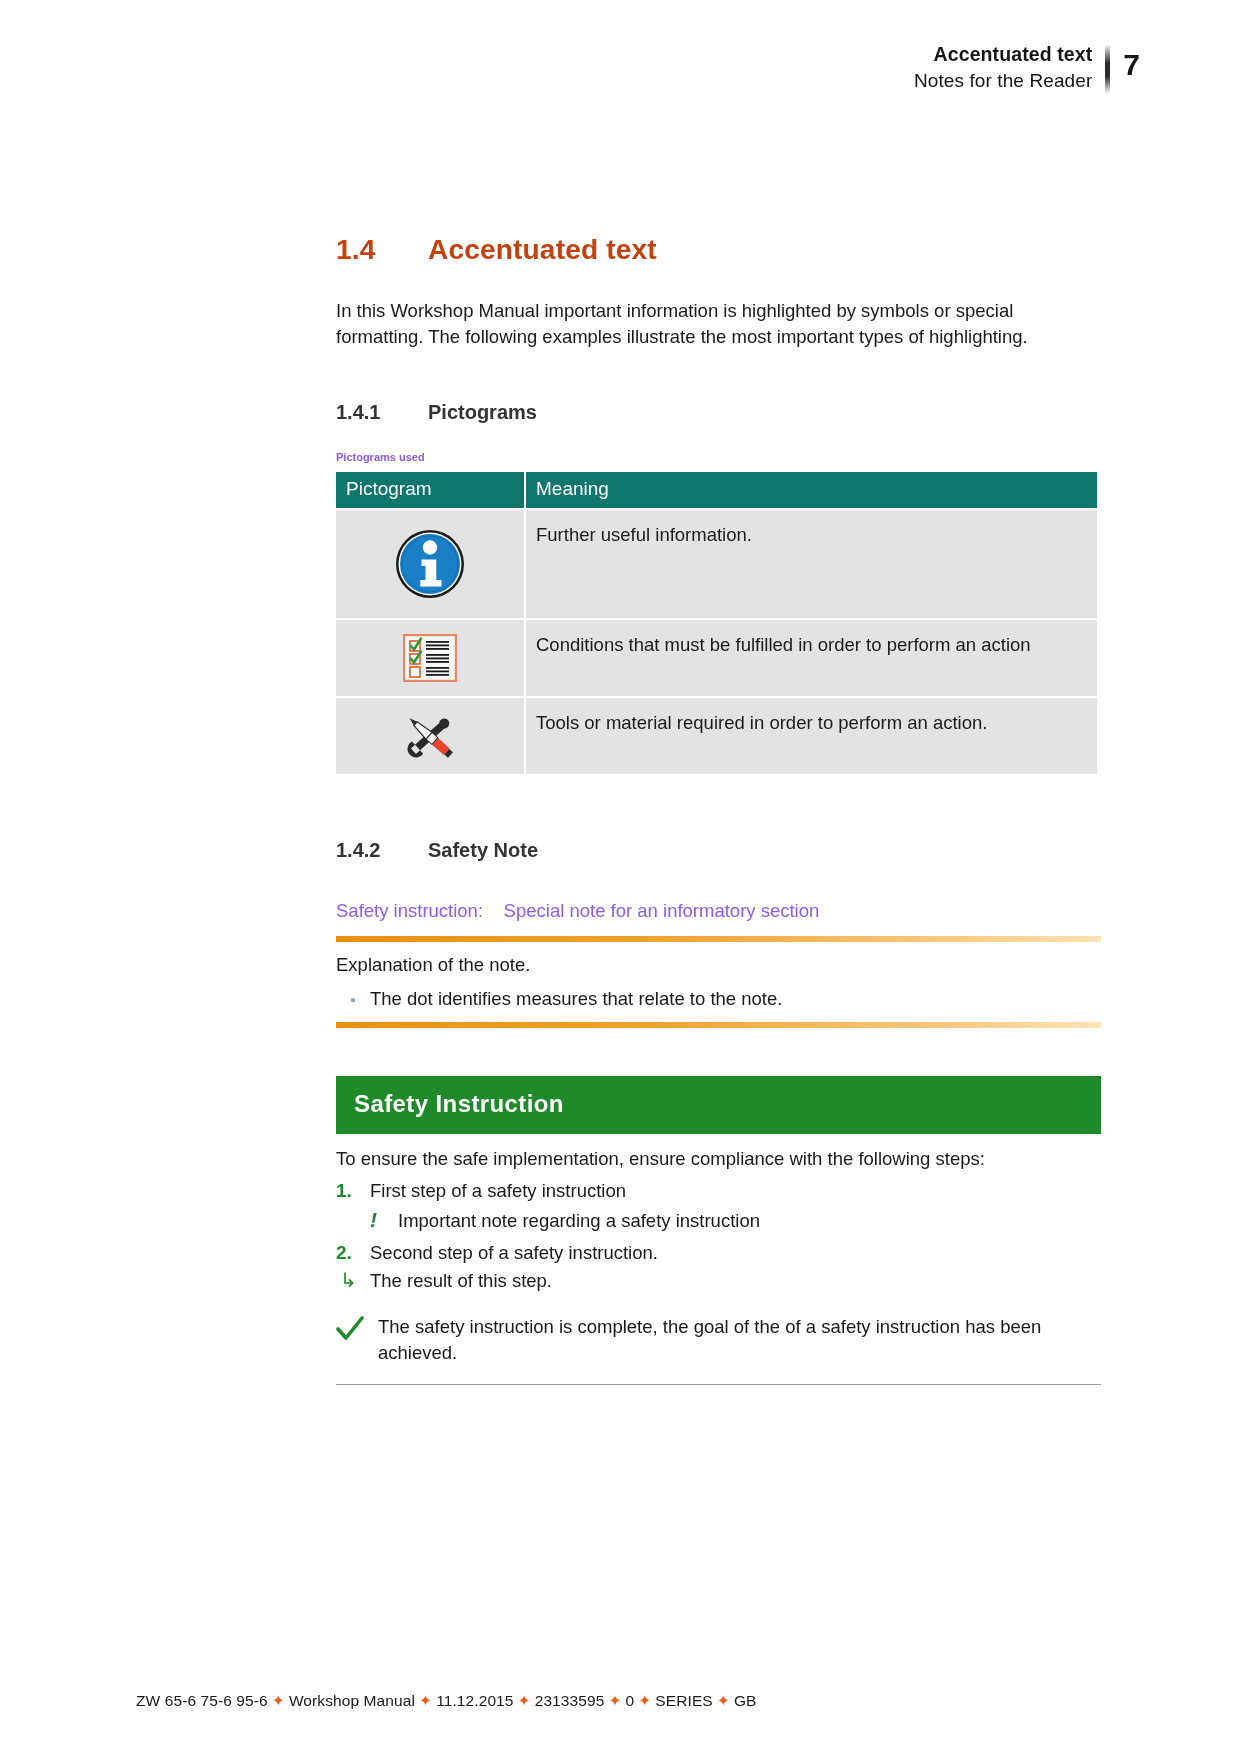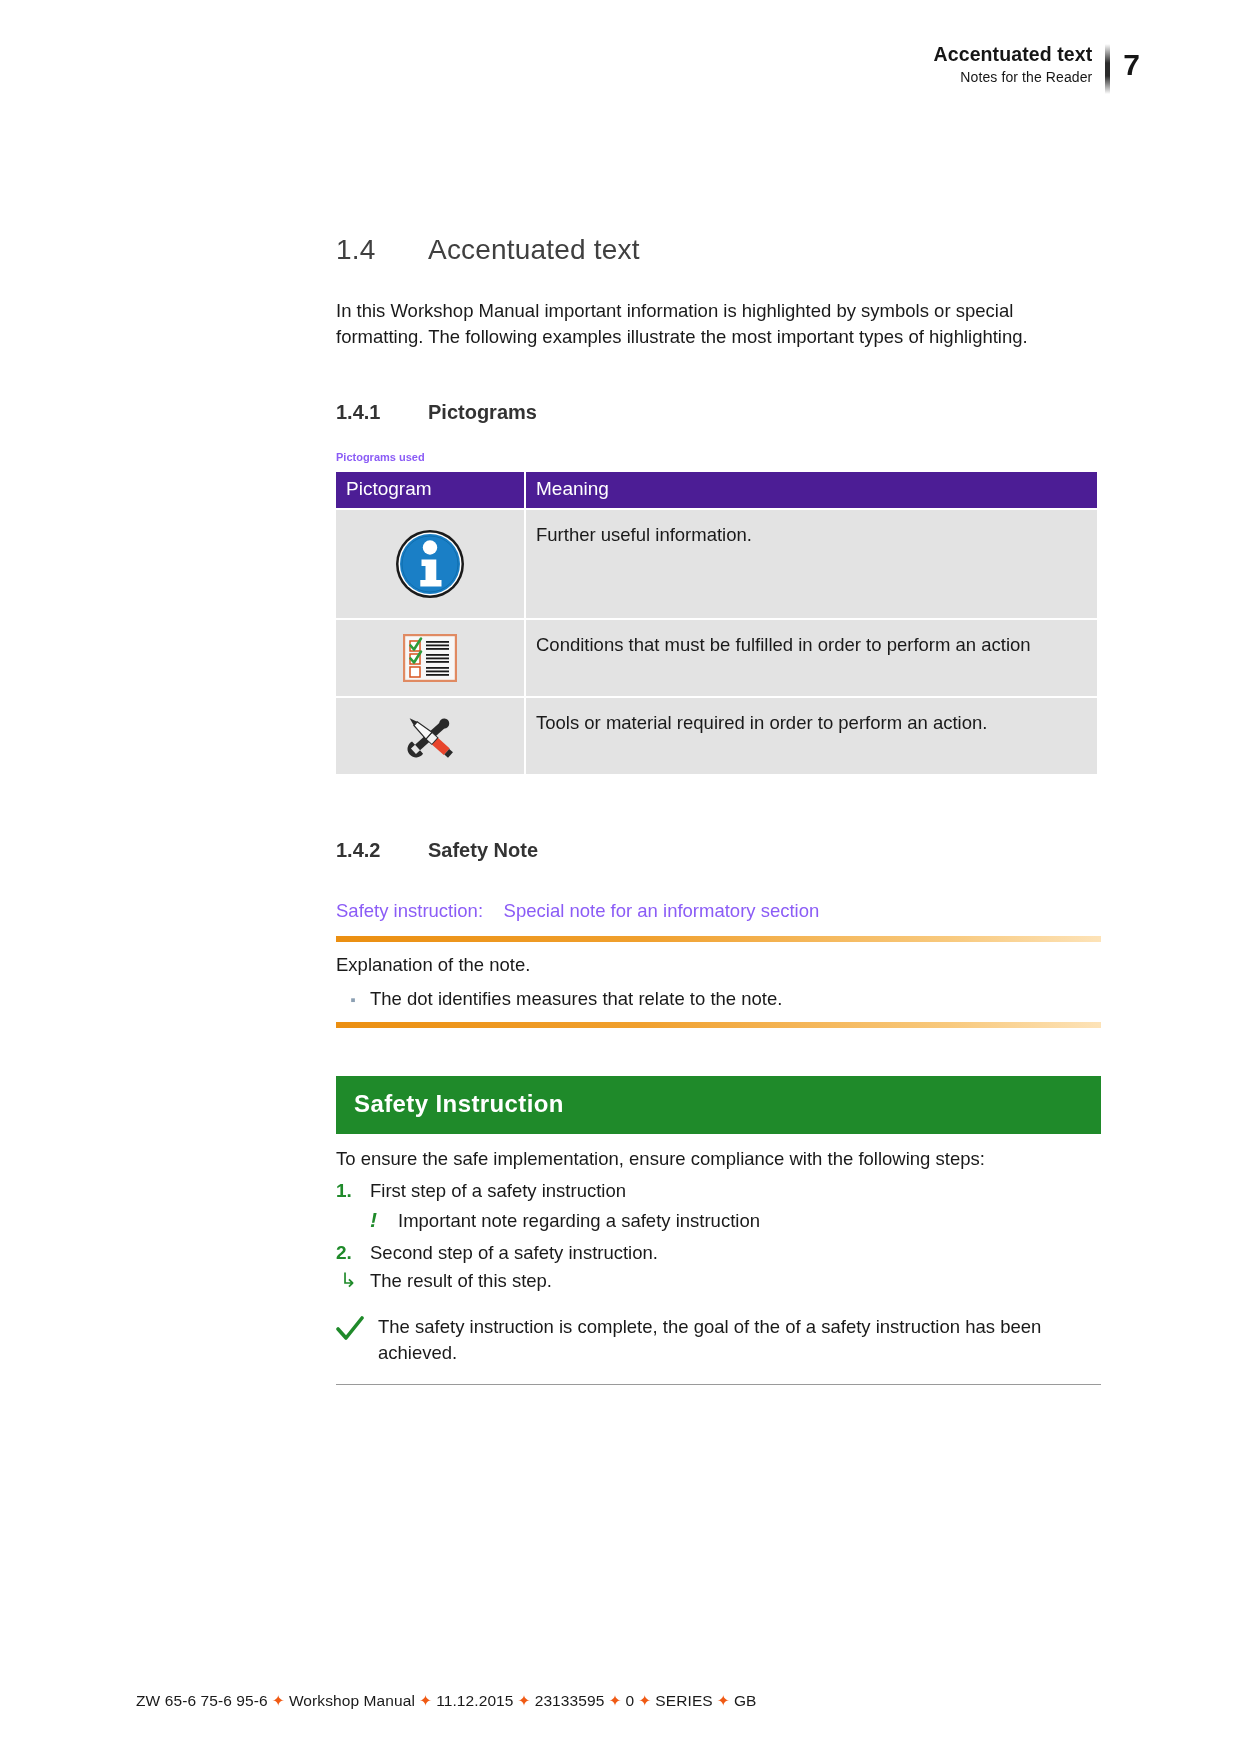--- a/index.html
+++ b/index.html
@@ -36,21 +36,21 @@
     text-align: right;
     line-height: 1.32;
   }
   .header-line1 {
     font-size: 19.5px;
     font-weight: bold;
     color: #161616;
     letter-spacing: 0.1px;
   }
   .header-line2 {
-    font-size: 14px;
+    font-size: 19px;
     font-weight: normal;
     color: #161616;
     letter-spacing: 0.1px;
   }
   .header-rule {
     width: 5px;
     height: 50px;
     margin-left: 13px;
     margin-top: 2px;
     background: linear-gradient(to bottom, #ffffff 0%, #2b2b2b 38%, #2b2b2b 64%, #ffffff 100%);
@@ -70,22 +70,22 @@
     left: 336px;
     top: 0;
     width: 806px;
   }
 
   
   .h2 {
     display: flex;
     align-items: baseline;
     font-size: 28px;
-    font-weight: normal;
-    color: #404040;
+    font-weight: bold;
+    color: #c2410c;
     letter-spacing: 0.2px;
   }
   .h2 .num { width: 92px; flex: 0 0 92px; }
 
   .h3 {
     display: flex;
     align-items: baseline;
     font-size: 20px;
     font-weight: bold;
     color: #333333;
@@ -105,21 +105,21 @@
   }
 
   
   .picto-table {
     width: 765px;
     border-collapse: separate;
     border-spacing: 2px 2px;
     margin-left: -2px;
   }
   .picto-table th {
-    background: #4c1d95;
+    background: #0f766e;
     color: #ffffff;
     font-size: 19px;
     font-weight: normal;
     text-align: left;
     padding: 6px 10px 8px 10px;
     vertical-align: middle;
   }
   .picto-table th.col-picto { width: 168px; }
   .picto-table td {
     background: #e3e3e3;

